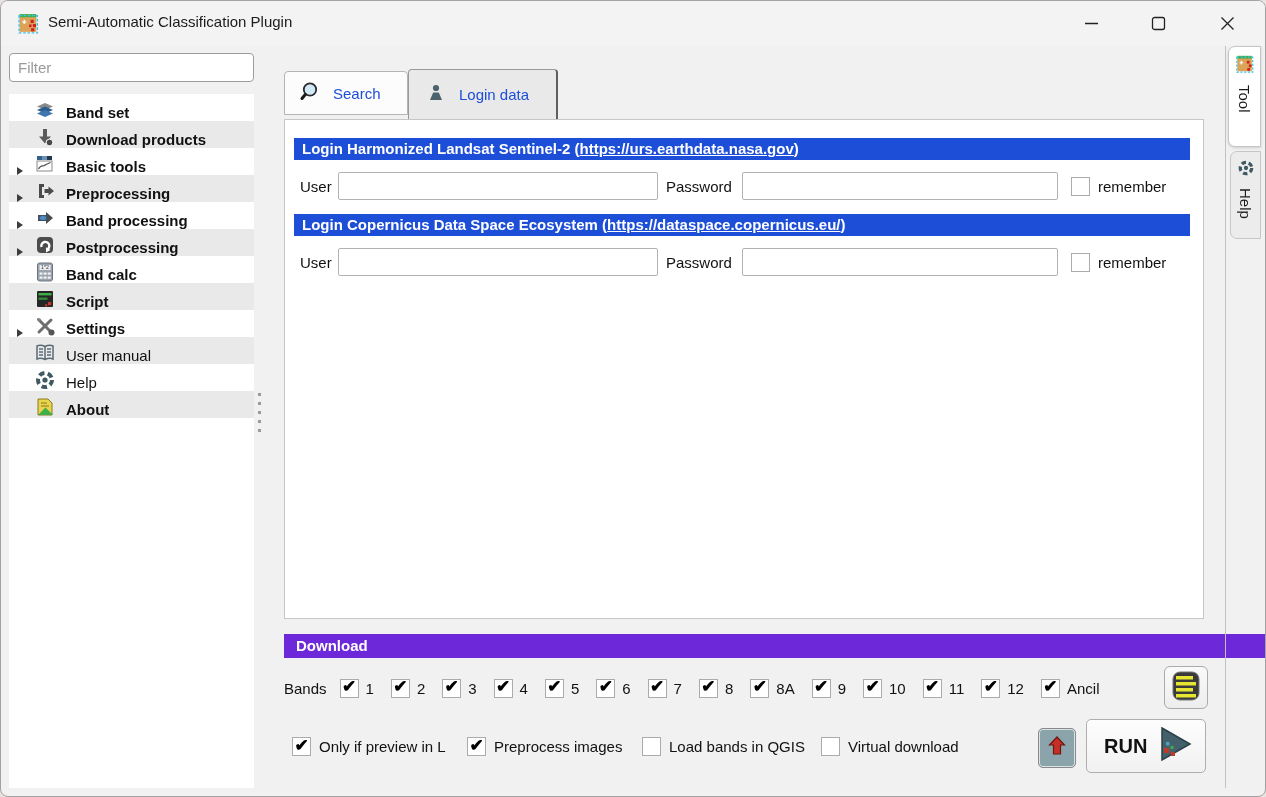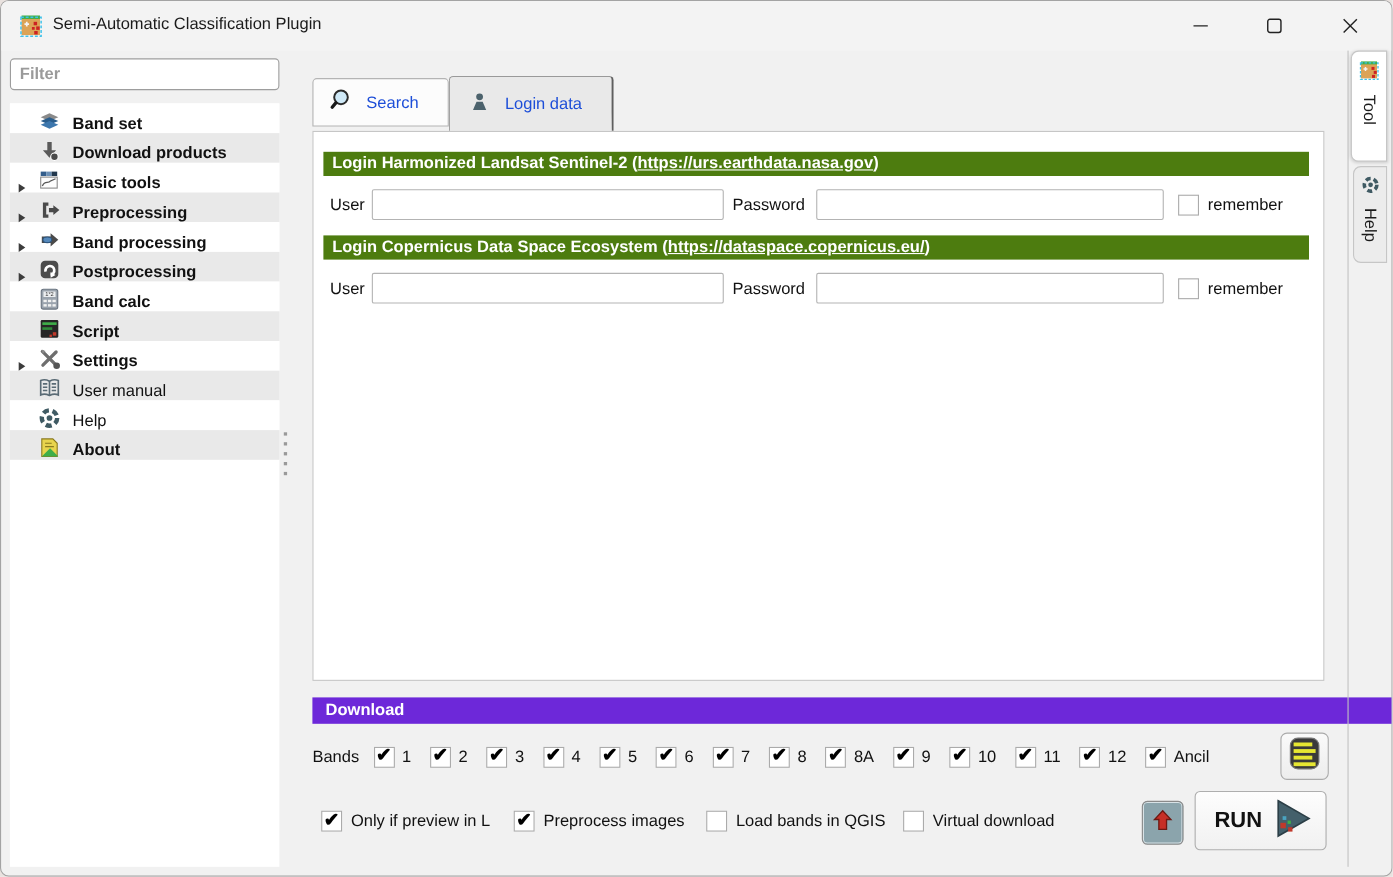--- a/index.html
+++ b/index.html
@@ -15,41 +15,41 @@
   
   .titlebar{position:absolute;top:0;left:0;right:0;height:45px;background:#f3f3f3;}
   .app-icon{position:absolute;left:16px;top:11px;width:23px;height:23px;}
   .app-title{position:absolute;left:47px;top:12px;font-size:15px;color:#1b1b1b;white-space:nowrap;}
   .wbtn{position:absolute;top:0;width:46px;height:45px;display:flex;align-items:center;justify-content:center;color:#222;}
   .wbtn.min{left:1067px;} .wbtn.max{left:1134px;} .wbtn.close{left:1203px;}
   
   .filter{
     position:absolute;left:8px;top:52px;width:245px;height:29px;box-sizing:border-box;
     border:1px solid #9d9d9d;border-radius:4px;background:#fff;
-    font-family:"Liberation Sans",sans-serif;font-size:15px;padding:0 8px;color:#222;outline:none;font-weight:bold;
+    font-family:"Liberation Sans",sans-serif;font-size:15px;padding:0 8px;color:#222;outline:none;
   }
   .filter::placeholder{color:#9a9a9a;}
   .side-bg{position:absolute;left:8px;top:93px;width:245px;height:694px;background:#ffffff;}
   .side-list{position:absolute;left:8px;top:93px;width:245px;}
   .side-row{height:27px;display:flex;align-items:flex-end;padding-left:8px;box-sizing:border-box;background:#fff;}
   .side-row:nth-child(even){background:#e9e9e9;}
   .arrow{width:16px;display:inline-flex;justify-content:flex-start;}
   .arrow.exp::before{content:"";display:block;width:0;height:0;border-left:6px solid #3c3c3c;border-top:4.5px solid transparent;border-bottom:4.5px solid transparent;}
   .s-icon{width:24px;height:22px;margin-right:9px;display:inline-flex;align-items:center;justify-content:center;}
   .s-label{font-size:15px;color:#111;white-space:nowrap;}
   .s-label.bold{font-weight:bold;}
   .splitter{position:absolute;left:256px;top:392px;width:4px;height:46px;display:flex;flex-direction:column;gap:6px;align-items:center;}
   .splitter span{width:3px;height:3px;background:#9a9a9a;display:block;}
   
   .tab{position:absolute;display:flex;align-items:center;font-size:15px;color:#1d4ed8;box-sizing:border-box;}
   .tab-search{left:283px;top:70px;width:124px;height:44px;background:#fcfcfc;border:1px solid #b4b4b4;border-radius:4px 4px 0 0;padding-left:14px;gap:10px;}
   .tab-login{left:407px;top:68px;width:150px;height:50px;background:#e9e9e9;border:1px solid #9a9a9a;border-right:2px solid #5f5f5f;border-bottom:none;border-radius:4px 4px 0 0;padding-left:16px;gap:12px;}
   
   .pane{position:absolute;left:283px;top:118px;width:920px;height:500px;background:#ffffff;border:1px solid #c6c6c6;box-sizing:border-box;}
-  .sec-hdr{position:absolute;left:293px;width:896px;height:22px;background:#4d7c0f;color:#fff;font-size:15px;font-weight:bold;line-height:22px;padding-left:8px;box-sizing:border-box;white-space:nowrap;overflow:hidden;}
+  .sec-hdr{position:absolute;left:293px;width:896px;height:22px;background:#1d4ed8;color:#fff;font-size:15px;font-weight:bold;line-height:22px;padding-left:8px;box-sizing:border-box;white-space:nowrap;overflow:hidden;}
   .sec-hdr .hdr-link{text-decoration:underline;color:#fff;}
   .hdr1{top:137px;} .hdr2{top:213px;}
   .flabel{position:absolute;font-size:15px;color:#111;height:30px;line-height:30px;white-space:nowrap;}
   .field{position:absolute;height:28px;box-sizing:border-box;border:1px solid #b3b3b3;border-radius:2px;background:#fff;font-family:"Liberation Sans",sans-serif;font-size:15px;padding:0 6px;outline:none;}
   .row1{top:171px;} .row2{top:247px;}
   
   .cb{width:19px;height:19px;box-sizing:border-box;background:#fff;border:1px solid #ababab;display:inline-flex;align-items:center;justify-content:center;flex:none;}
   .cb.checked::after{content:"✔";font-size:17px;font-weight:bold;color:#000;line-height:1;margin-top:-3px;}
   .remember{position:absolute;display:flex;align-items:center;gap:8px;font-size:15px;color:#111;}
   

